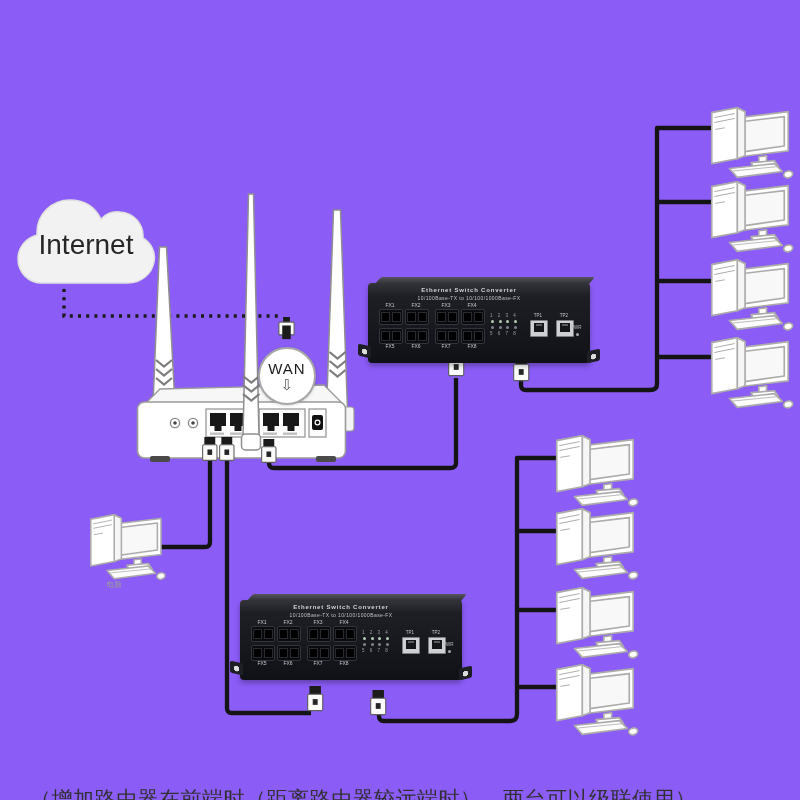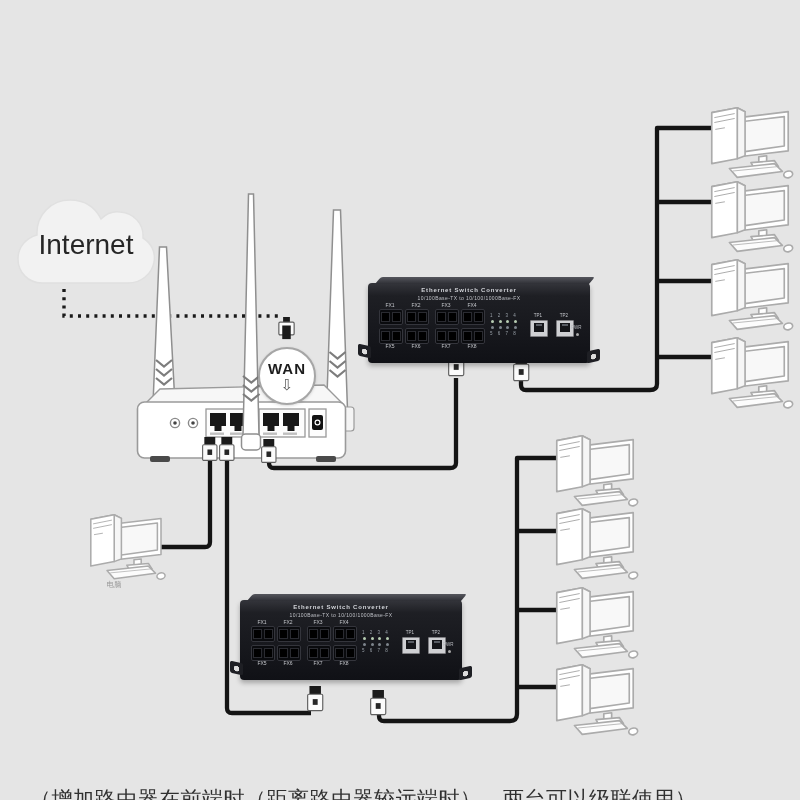--- a/index.html
+++ b/index.html
@@ -1,24 +1,24 @@
 <!DOCTYPE html>
 <html><head>
 <meta charset="utf-8">
 <style>
   html,body{margin:0;padding:0;background:#fff;}
-  .stage{position:relative;width:800px;height:800px;background:#e5e5e5;overflow:hidden;
+  .stage{position:relative;width:800px;height:800px;background:#8b5cf6;overflow:hidden;
          font-family:"Liberation Sans","DejaVu Sans",sans-serif;}
   .stage svg.art{position:absolute;left:0;top:0;}
 
   
   .wan-badge{position:absolute;left:258px;top:347px;width:54px;height:54px;border-radius:50%;
     background:#fff;border:2px solid #a6a6a6;box-shadow:0 1px 3px rgba(0,0,0,.15);
     display:flex;flex-direction:column;align-items:center;justify-content:center;z-index:5;}
-  .wan-badge .wan-word{font-size:15px;font-weight:bold;letter-spacing:1px;color:#1c1c1c;line-height:1;}
+  .wan-badge .wan-word{font-size:15px;font-weight:normal;letter-spacing:1px;color:#1c1c1c;line-height:1;}
   .wan-badge .wan-arrow{font-size:15px;color:#5a5a5a;line-height:1;margin-top:1px;}
 
   
   .fswitch{position:absolute;width:222px;height:80px;border-radius:4px;z-index:4;
     background:linear-gradient(180deg,#34353b 0%,#1e1f24 16%,#17181d 58%,#101116 100%);
     box-shadow:0 3px 5px rgba(0,0,0,.28);}
   .fswitch .sw-top{position:absolute;top:-6px;left:7px;right:1px;height:7px;
     background:linear-gradient(180deg,#55565d,#2e2f35);transform:skewX(-40deg);
     transform-origin:bottom left;border-radius:2px 2px 0 0;}
   .sw-ear{position:absolute;width:13px;height:12px;background:#1e1f24;border-radius:2px;}

